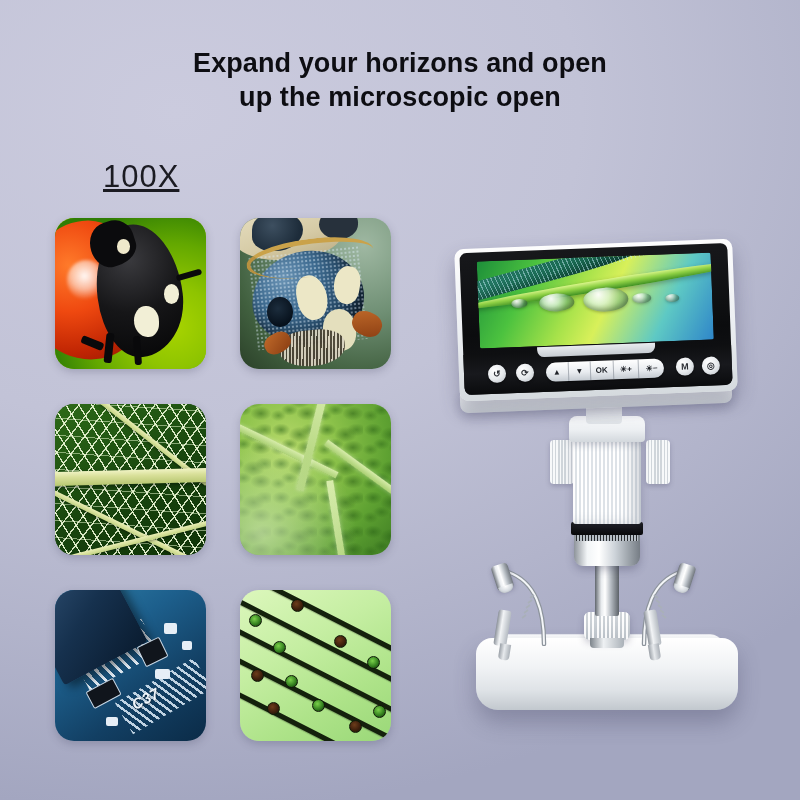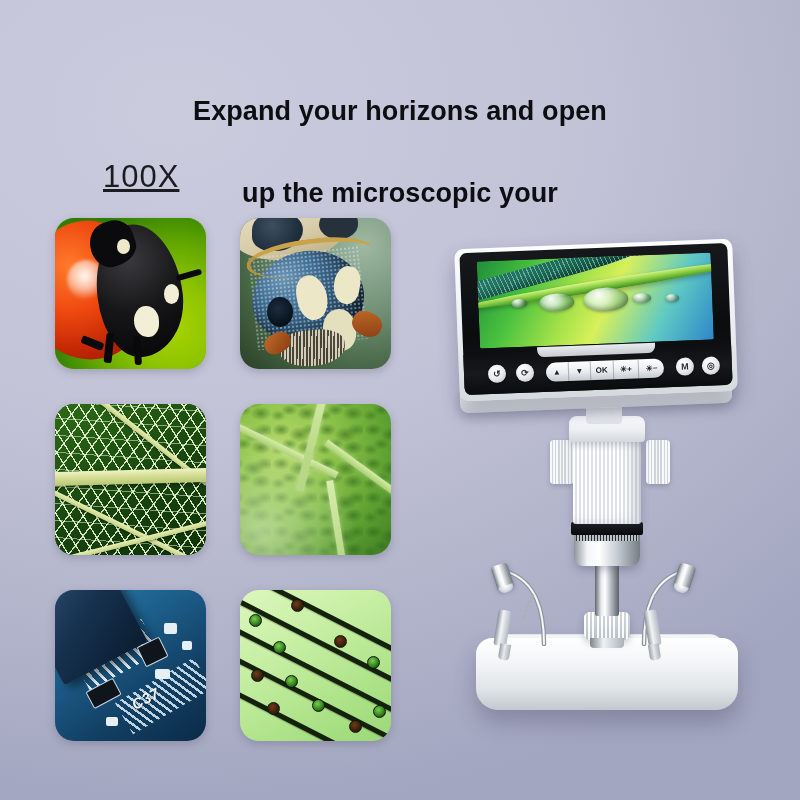--- a/index.html
+++ b/index.html
@@ -15,21 +15,21 @@
     overflow:hidden;
   }
 
   
   .headline{
     position:absolute;left:0;top:46px;width:800px;
     text-align:center;color:#0d0d12;
     font-size:27px;font-weight:700;line-height:1.26;
     letter-spacing:.1px;
   }
-  .headline span{display:block;margin-top:48px;}
+  .headline span{display:block;}
 
   
   .mag{
     position:absolute;color:#1b1b22;
     font-size:31px;font-weight:400;letter-spacing:1px;
   }
   .mag.a{left:103px;top:159px;text-decoration:underline;}
   .mag.b{left:268px;top:159px;}
 
   
@@ -440,21 +440,21 @@
   .gn-foot.l{left:59px;top:404px;transform:rotate(9deg);}
   .gn-foot.r{left:209px;top:404px;transform:rotate(-9deg);}
 </style>
 </head>
 <body>
 
 <div id="stage">
 
   <div class="headline">
     <span>Expand your horizons and open</span>
-    <span>up the microscopic your</span>
+    <span>up the microscopic open</span>
   </div>
 
   <div class="mag a">100X</div>
 
   <div class="tile c1 r1">
     <div class="inner lb-bg">
       <div class="lb-shell"></div>
       <div class="lb-gloss"></div>
       <div class="lb-head"></div>
       <div class="lb-pron"></div>

